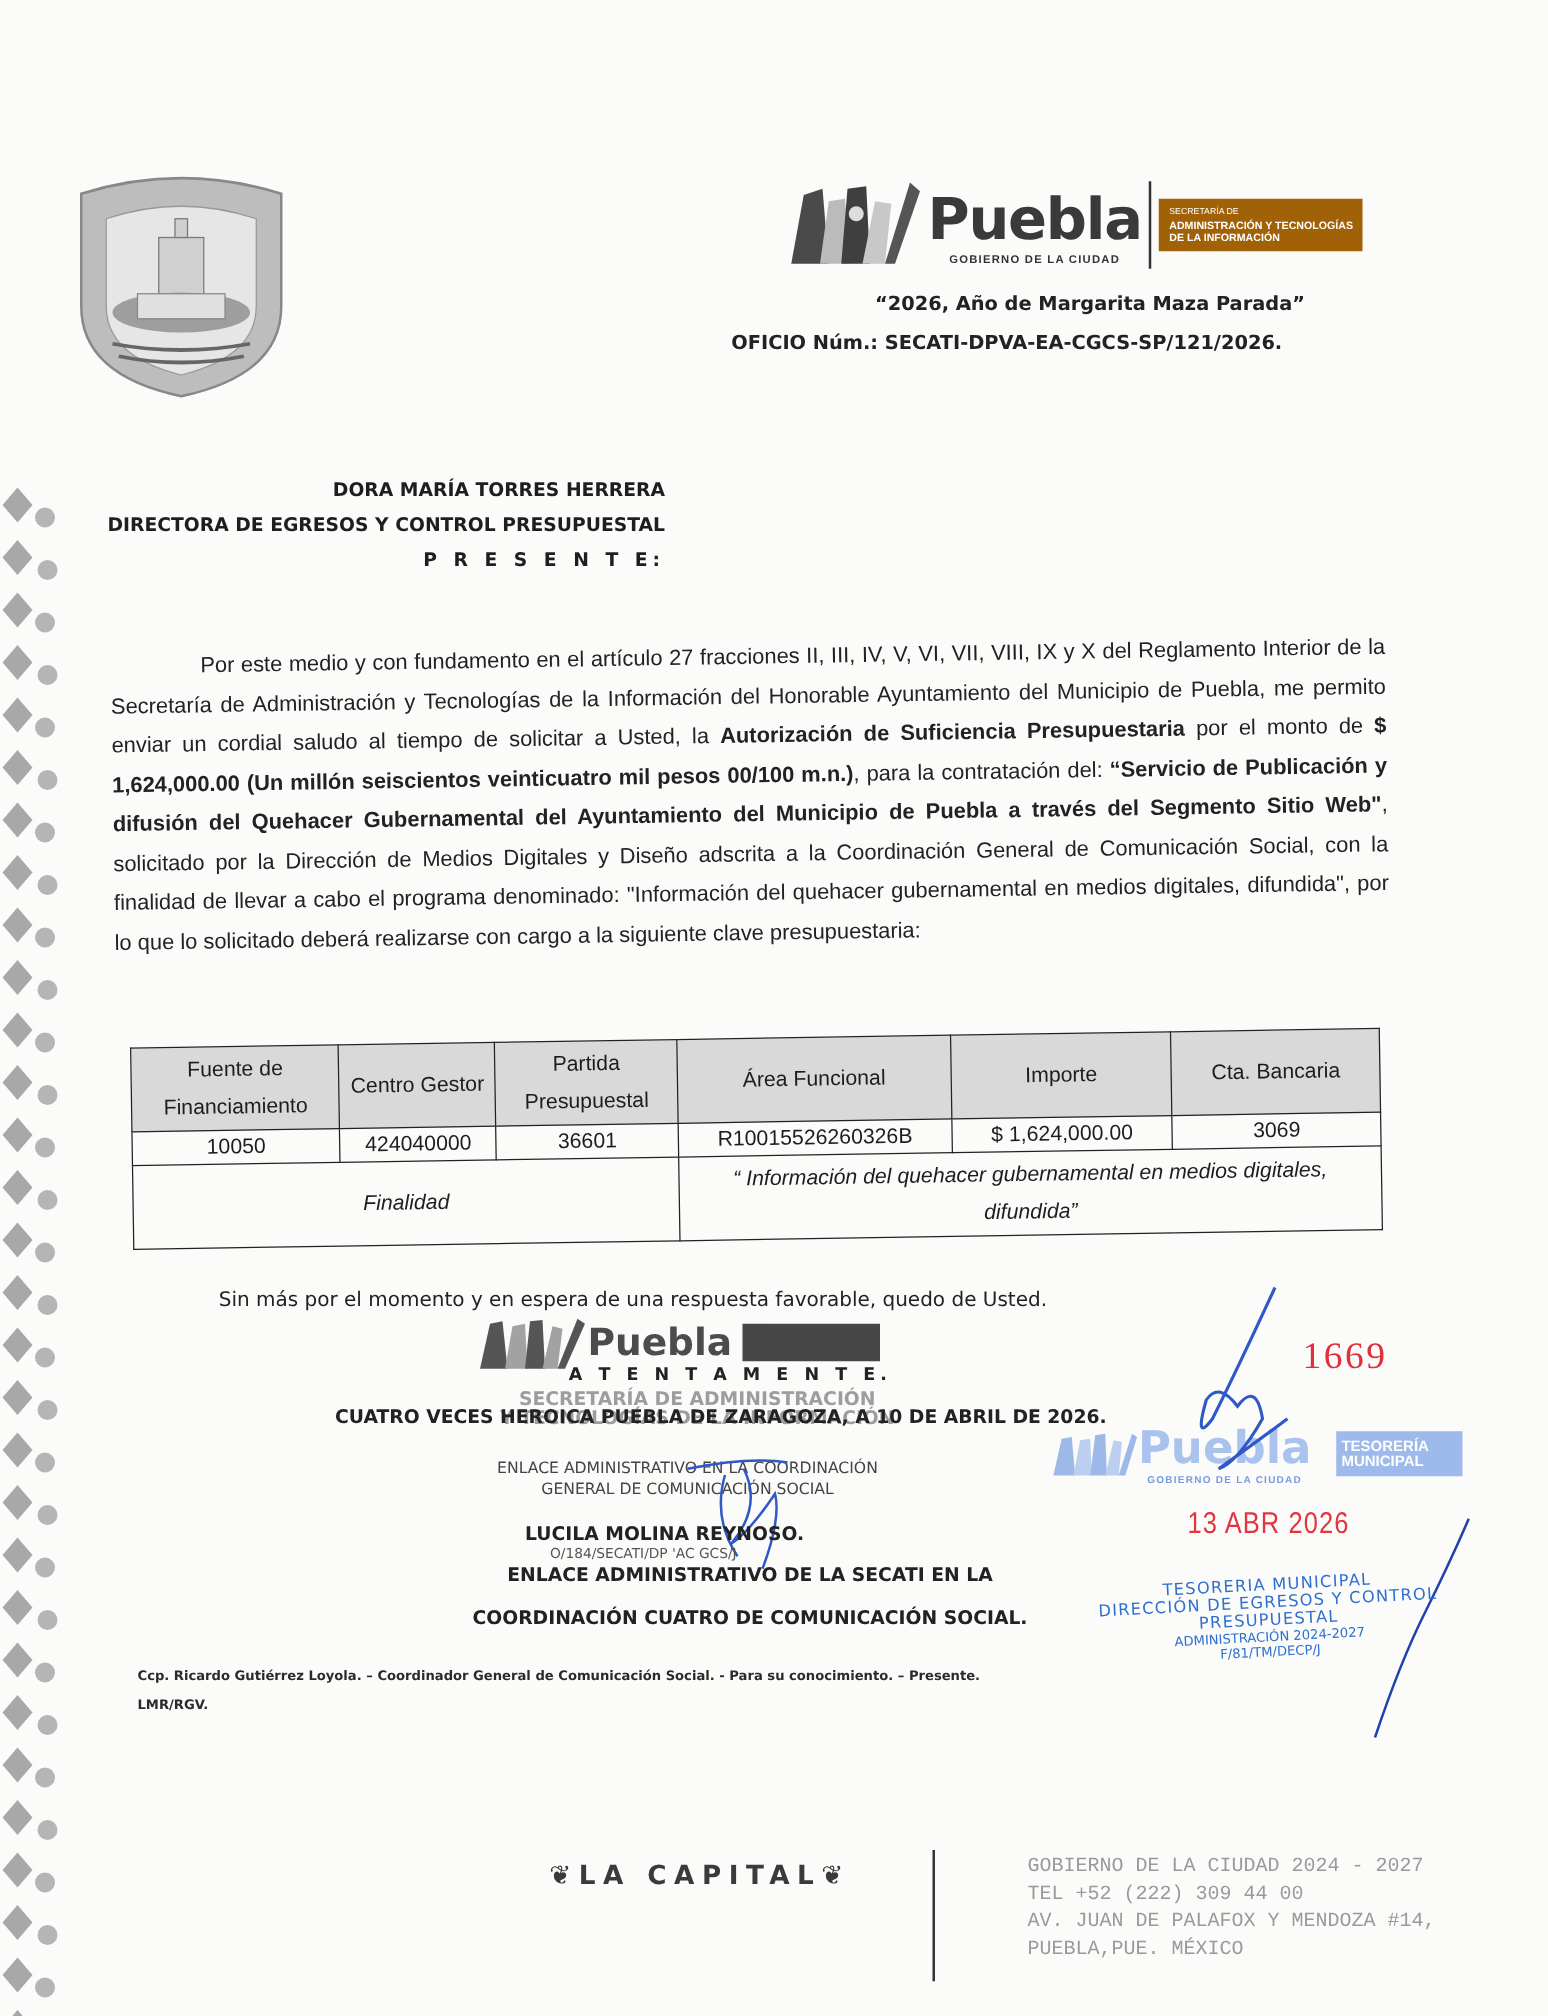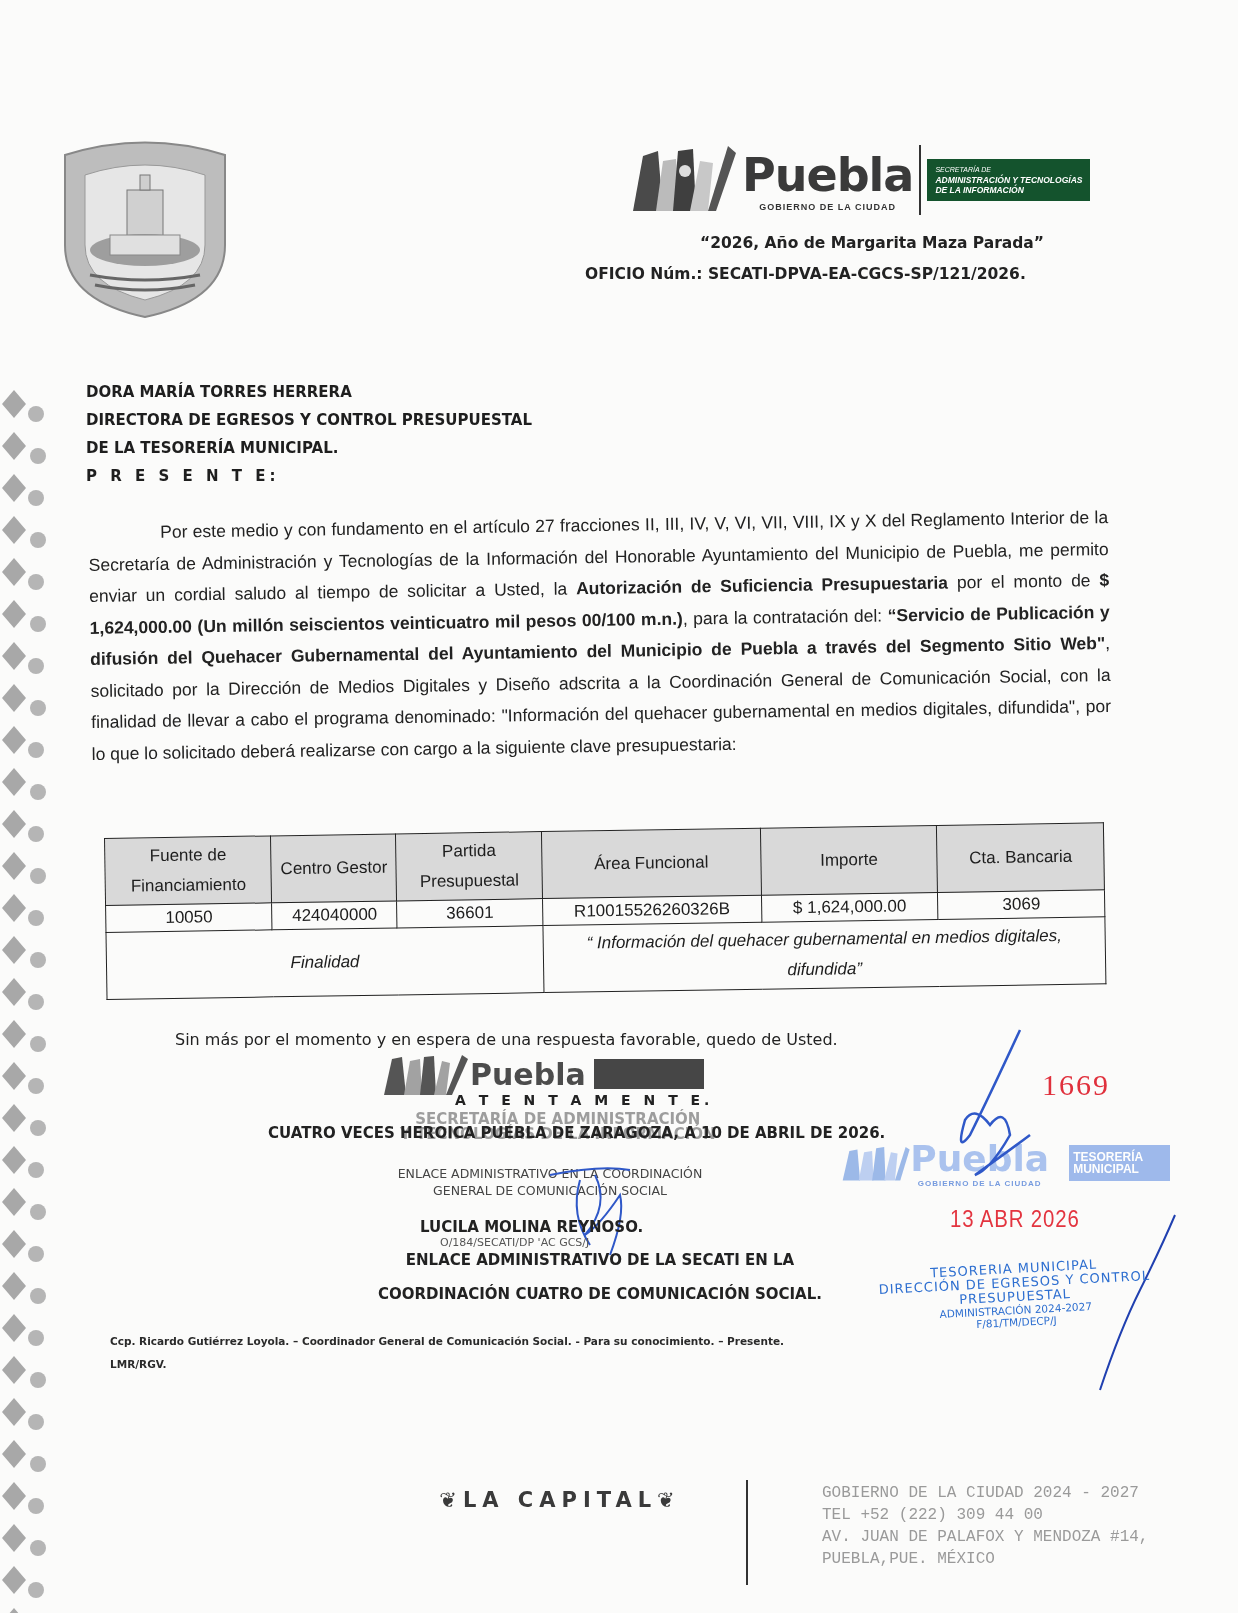--- a/index.html
+++ b/index.html
@@ -7,24 +7,24 @@
          font-family:"Liberation Sans", sans-serif; color:#1a1a1a; }
   .abs { position:absolute; }
   
   .border-strip { left:0; top:380px; width:70px; height:1233px; }
   
   .crest { left:55px; top:135px; width:180px; height:185px; }
   
   .hdr-logo { left:628px; top:140px; width:530px; height:80px; }
   .puebla-word { font-family:"DejaVu Sans", sans-serif; font-weight:bold; font-size:46px; color:#3a3a3a; letter-spacing:-1px; }
   .gob-ciudad { font-size:9px; font-weight:bold; letter-spacing:1px; color:#333; }
-  .sec-box { background:#14532d; color:#fff; font-size:8.5px; font-weight:bold; line-height:10px; padding:6px 8px;font-style:italic; }
+  .sec-box { background:#a16207; color:#fff; font-size:8.5px; font-weight:bold; line-height:10px; padding:6px 8px; }
   .motto { left:700px; top:234px; font-family:"DejaVu Sans", sans-serif; font-size:15.5px; font-weight:bold; color:#222; }
   .oficio { left:585px; top:265px; font-family:"DejaVu Sans", sans-serif; font-size:15.5px; font-weight:bold; color:#222; }
-  .addressee { left:86px; top:378px; font-family:"DejaVu Sans", sans-serif; font-size:15px; font-weight:bold; line-height:28px; color:#1e1e1e; }
+  .addressee { left:86px; top:378px; font-family:"DejaVu Sans", sans-serif; font-size:15px; font-weight:bold; line-height:28px; color:#1e1e1e;text-align:right; }
   .presente { letter-spacing:4px; }
   .body-text { left:88px; top:518px; width:1020px; font-family:"Liberation Sans Narrow","Liberation Sans", sans-serif; font-size:17.5px; line-height:31.5px; color:#222; text-align:justify; transform:rotate(-0.9deg); transform-origin:left top; }
   .body-text p { margin:0; text-indent:72px; }
   .body-text b { font-weight:bold; }
   table.budget { left:104px; top:838px; width:1000px; border-collapse:collapse; font-family:"Liberation Sans", sans-serif; font-size:17px; color:#1d1d1d; transform:rotate(-0.9deg); transform-origin:left top; }
   table.budget th, table.budget td { border:1.6px solid #222; text-align:center; padding:3px 6px; }
   table.budget th { background:#d9d9d9; font-weight:normal; line-height:30px; }
   table.budget td.fin { font-style:italic; height:54px; }
   table.budget td.finval { font-style:italic; line-height:30px; }
   .closing { left:175px; top:1030px; font-family:"DejaVu Sans", sans-serif; font-size:16px; color:#222; }
@@ -154,21 +154,20 @@
     <div>DE LA INFORMACIÓN</div>
   </div>
 </div>
 
 <div class="abs motto">“2026, Año de Margarita Maza Parada”</div>
 <div class="abs oficio">OFICIO Núm.: SECATI-DPVA-EA-CGCS-SP/121/2026.</div>
 
 <div class="abs addressee">
   <div>DORA MARÍA TORRES HERRERA</div>
   <div>DIRECTORA DE EGRESOS Y CONTROL PRESUPUESTAL</div>
-  <div>DE LA TESORERÍA MUNICIPAL.</div>
   <div class="presente">P R E S E N T E:</div>
 </div>
 
 <div class="abs body-text">
   <p><span>Por este medio y con fundamento en el artículo 27 fracciones II, III, IV, V, VI, VII, VIII, IX y X del Reglamento Interior de la Secretaría de Administración y Tecnologías de la Información del Honorable Ayuntamiento del Municipio de Puebla, me permito enviar un cordial saludo al tiempo de solicitar a Usted, la </span><b>Autorización de Suficiencia Presupuestaria</b><span> por el monto de </span><b>$ 1,624,000.00 (Un millón seiscientos veinticuatro mil pesos 00/100 m.n.)</b><span>, para la contratación del: </span><b>“Servicio de Publicación y difusión del Quehacer Gubernamental del Ayuntamiento del Municipio de Puebla a través del Segmento Sitio Web"</b><span>, solicitado por la Dirección de Medios Digitales y Diseño adscrita a la Coordinación General de Comunicación Social, con la finalidad de llevar a cabo el programa denominado: "Información del quehacer gubernamental en medios digitales, difundida", por lo que lo solicitado deberá realizarse con cargo a la siguiente clave presupuestaria:</span></p>
 </div>
 
 <table class="abs budget">
   <thead>
     <tr>

